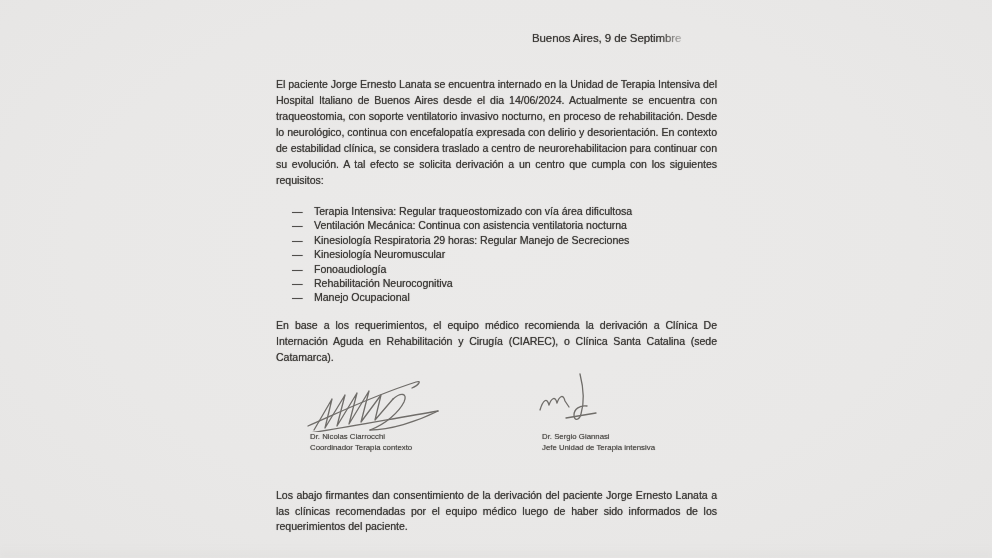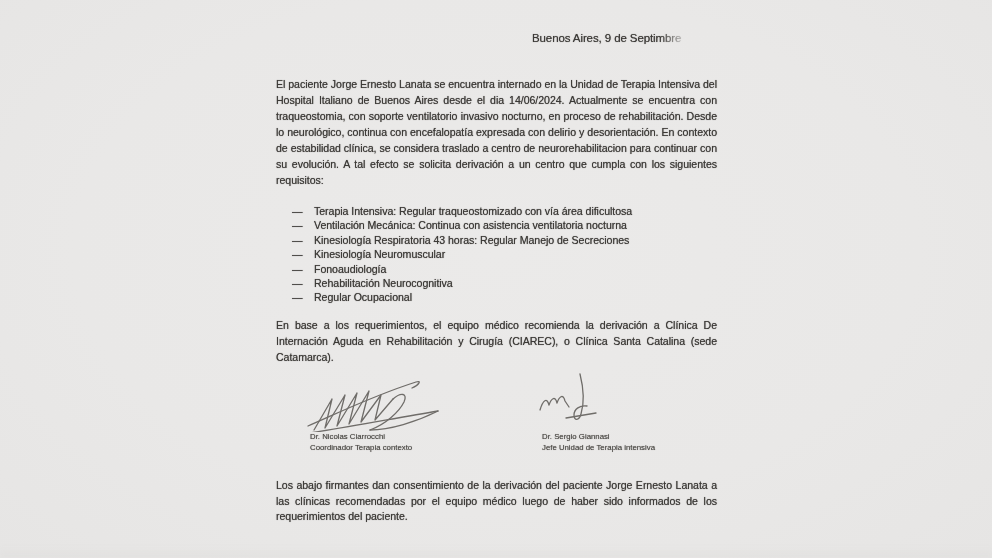--- a/index.html
+++ b/index.html
@@ -38,21 +38,21 @@
     position: absolute;
     left: 276px;
     width: 441px;
     font-size: 10.6px;
     line-height: 16px;
     letter-spacing: -0.05px;
     text-align: justify;
   }
   .para-1 { top: 76px; }
   .para-2 { top: 317px; }
-  .para-3 { top: 478px; line-height: 15.5px; }
+  .para-3 { top: 488px; line-height: 15.5px; }
   .req-list {
     position: absolute;
     left: 292px;
     top: 204px;
     width: 424px;
     font-size: 10.6px;
     line-height: 14.4px;
     letter-spacing: -0.05px;
   }
   .req-item { display: flex; }
@@ -101,37 +101,37 @@
     <div class="req-item">
       <span class="req-dash txt">—</span>
       <span class="req-text txt">Terapia Intensiva: Regular traqueostomizado con vía área dificultosa</span>
     </div>
     <div class="req-item">
       <span class="req-dash txt">—</span>
       <span class="req-text txt">Ventilación Mecánica: Continua con asistencia ventilatoria nocturna</span>
     </div>
     <div class="req-item">
       <span class="req-dash txt">—</span>
-      <span class="req-text txt">Kinesiología Respiratoria 43 horas: Regular Manejo de Secreciones</span>
+      <span class="req-text txt">Kinesiología Respiratoria 29 horas: Regular Manejo de Secreciones</span>
     </div>
     <div class="req-item">
       <span class="req-dash txt">—</span>
       <span class="req-text txt">Kinesiología Neuromuscular</span>
     </div>
     <div class="req-item">
       <span class="req-dash txt">—</span>
       <span class="req-text txt">Fonoaudiología</span>
     </div>
     <div class="req-item">
       <span class="req-dash txt">—</span>
       <span class="req-text txt">Rehabilitación Neurocognitiva</span>
     </div>
     <div class="req-item">
       <span class="req-dash txt">—</span>
-      <span class="req-text txt">Regular Ocupacional</span>
+      <span class="req-text txt">Manejo Ocupacional</span>
     </div>
   </div>
 
   <div class="para para-2 txt">En base a los requerimientos, el equipo médico recomienda la derivación a Clínica De Internación Aguda en Rehabilitación y Cirugía (CIAREC), o Clínica Santa Catalina (sede Catamarca).</div>
 
   <div class="sig-block sig-block-left">
     <svg class="sig-art" width="150" height="60" viewBox="0 0 150 60" fill="none">
       <g stroke="#55524e" stroke-width="1.3" stroke-linecap="round" stroke-linejoin="round" opacity="0.82" fill="none">
         <path d="M10,54 C38,42 74,24 118,10 C124,8 121,13 114,16"></path>
         <path d="M16,58 L34,27 L27,56 L47,23 L39,54 L59,21 L51,52 L71,19 L63,50 L83,23 L77,48 L95,27"></path>

